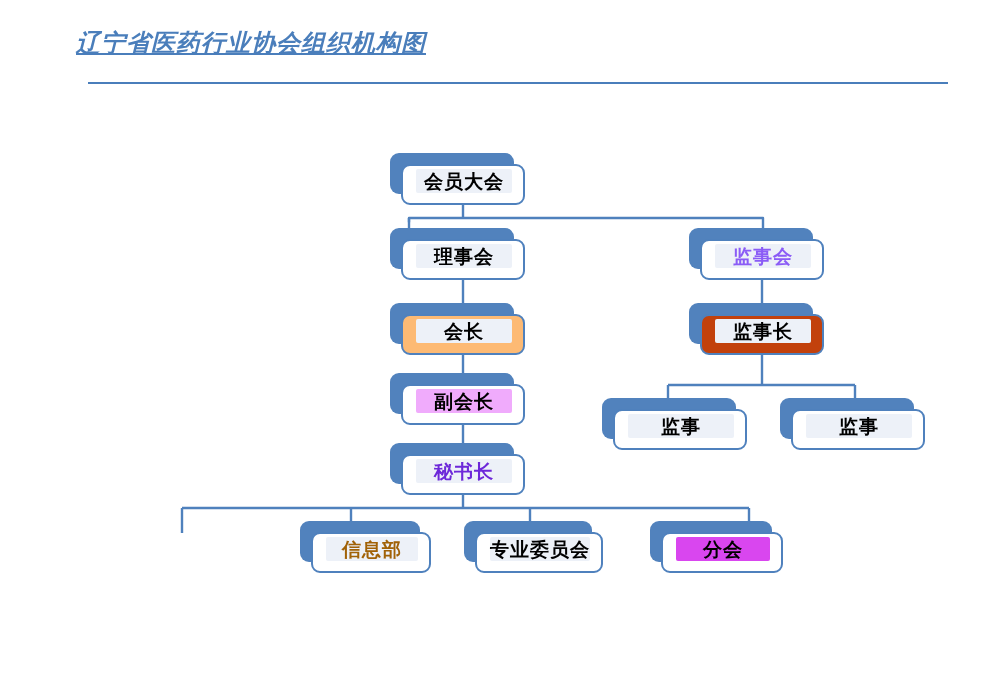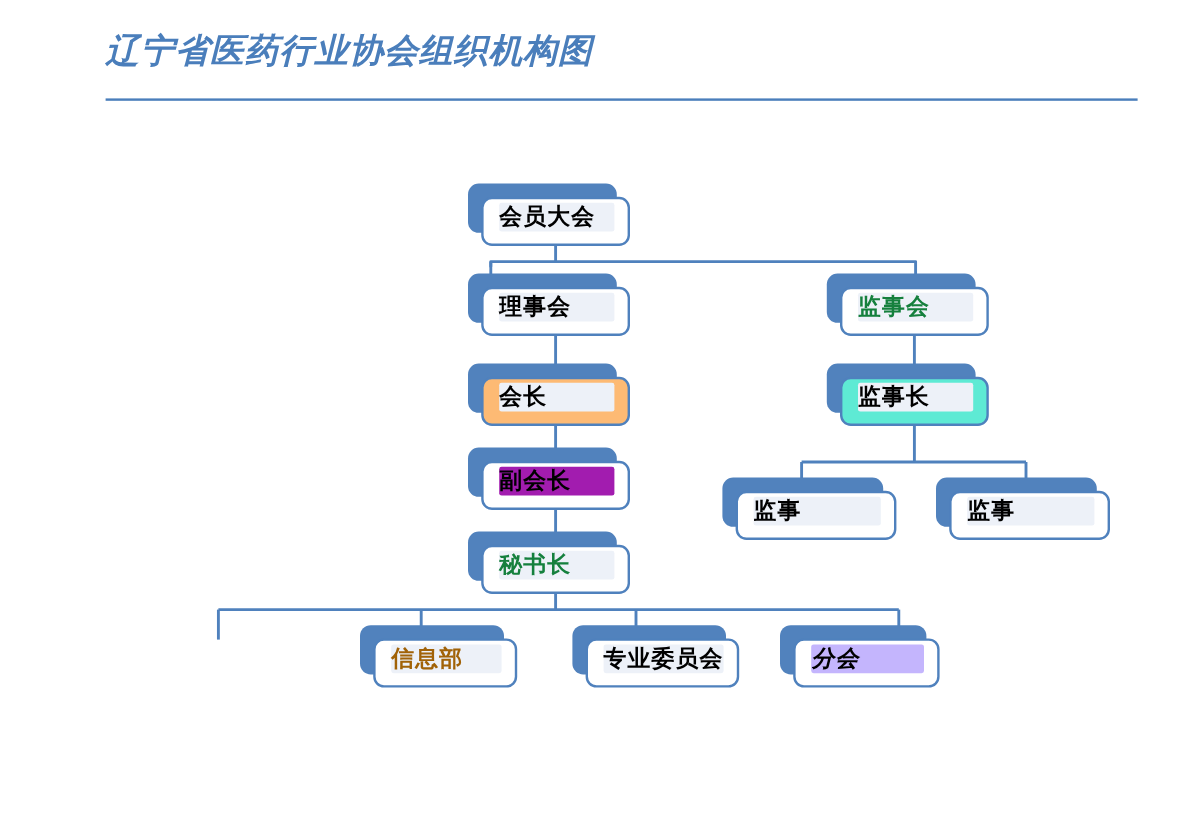--- a/index.html
+++ b/index.html
@@ -16,29 +16,30 @@
     position: relative;
     width: 1003px;
     height: 684px;
     background: #ffffff;
     overflow: hidden;
   }
 
   
   #title-text {
     position: absolute;
-    left: 88px;
+    left: 76px;
     top: 22px;
-    font-size: 28px;
+    font-size: 24px;
     font-weight: bold;
     font-style: italic;
     color: #4A7EBB;
     letter-spacing: 1px;
     white-space: nowrap;
     line-height: 42px;
+    text-decoration: underline;
   }
   #title-rule {
     position: absolute;
     left: 88px;
     top: 82px;
     width: 860px;
     height: 0;
     border-top: 2px solid #4A7EBB;
   }
 
@@ -83,20 +84,21 @@
   .node .inner {
     position: absolute;
     left: 13px;
     top: 3px;
     right: 11px;
     height: 24px;
     background: #EDF1F8;
     border-radius: 2px;
     display: flex;
     align-items: center;
+    justify-content: center;
   }
   .node .label {
     font-size: 19px;
     font-weight: bold;
     color: #000000;
     white-space: nowrap;
     letter-spacing: 1px;
     line-height: 1;
   }
 </style>
@@ -160,75 +162,75 @@
     <div class="card" style="background: #fdba74; border-color: rgb(79, 129, 189);">
       <div class="inner" style="background: rgb(237, 241, 248);">
         <span class="label" style="color: rgb(0, 0, 0);">会长</span>
       </div>
     </div>
   </div>
 
   <div class="node" style="left:390px;top:373px;width:124px;height:41px;">
     <div class="plate" style="background: rgb(81, 130, 189);"></div>
     <div class="card" style="background: rgb(255, 255, 255); border-color: rgb(79, 129, 189);">
-      <div class="inner" style="background: #a21caf;">
+      <div class="inner" style="background: #f0abfc;">
         <span class="label" style="color: rgb(0, 0, 0);">副会长</span>
       </div>
     </div>
   </div>
 
   <div class="node" style="left:390px;top:443px;width:124px;height:41px;">
     <div class="plate" style="background: rgb(81, 130, 189);"></div>
     <div class="card" style="background: rgb(255, 255, 255); border-color: rgb(79, 129, 189);">
       <div class="inner" style="background: rgb(237, 241, 248);">
-        <span class="label" style="color: #15803d;">秘书长</span>
+        <span class="label" style="color: #6d28d9;">秘书长</span>
       </div>
     </div>
   </div>
 
 
   <div class="node" style="left:300px;top:521px;width:120px;height:41px;">
     <div class="plate" style="background: rgb(81, 130, 189);"></div>
     <div class="card" style="background: rgb(255, 255, 255); border-color: rgb(79, 129, 189);">
       <div class="inner" style="background: rgb(237, 241, 248);">
         <span class="label" style="color: #a16207;">信息部</span>
       </div>
     </div>
   </div>
 
-  <div class="node" style="left:477px;top:521px;width:128px;height:41px;">
+  <div class="node" style="left:464px;top:521px;width:128px;height:41px;">
     <div class="plate" style="background: rgb(81, 130, 189);"></div>
     <div class="card" style="background: rgb(255, 255, 255); border-color: rgb(79, 129, 189);">
       <div class="inner" style="background: rgb(237, 241, 248);">
         <span class="label" style="color: rgb(0, 0, 0);">专业委员会</span>
       </div>
     </div>
   </div>
 
   <div class="node" style="left:650px;top:521px;width:122px;height:41px;">
     <div class="plate" style="background: rgb(81, 130, 189);"></div>
     <div class="card" style="background: rgb(255, 255, 255); border-color: rgb(79, 129, 189);">
-      <div class="inner" style="background: #c4b5fd; font-style: italic;">
+      <div class="inner" style="background: #d946ef;">
         <span class="label" style="color: rgb(0, 0, 0);">分会</span>
       </div>
     </div>
   </div>
 
   <div class="node" style="left:689px;top:228px;width:124px;height:41px;">
     <div class="plate" style="background: rgb(81, 130, 189);"></div>
     <div class="card" style="background: rgb(255, 255, 255); border-color: rgb(79, 129, 189);">
       <div class="inner" style="background: rgb(237, 241, 248);">
-        <span class="label" style="color: #15803d;">监事会</span>
+        <span class="label" style="color: #8b5cf6;">监事会</span>
       </div>
     </div>
   </div>
 
   <div class="node" style="left:689px;top:303px;width:124px;height:41px;">
     <div class="plate" style="background: rgb(81, 130, 189);"></div>
-    <div class="card" style="background: #5eead4; border-color: rgb(79, 129, 189);">
+    <div class="card" style="background: #c2410c; border-color: rgb(79, 129, 189);">
       <div class="inner" style="background: rgb(237, 241, 248);">
         <span class="label" style="color: rgb(0, 0, 0);">监事长</span>
       </div>
     </div>
   </div>
 
   <div class="node" style="left:602px;top:398px;width:134px;height:41px;">
     <div class="plate" style="background: rgb(81, 130, 189);"></div>
     <div class="card" style="background: rgb(255, 255, 255); border-color: rgb(79, 129, 189);">
       <div class="inner" style="background: rgb(237, 241, 248);">

